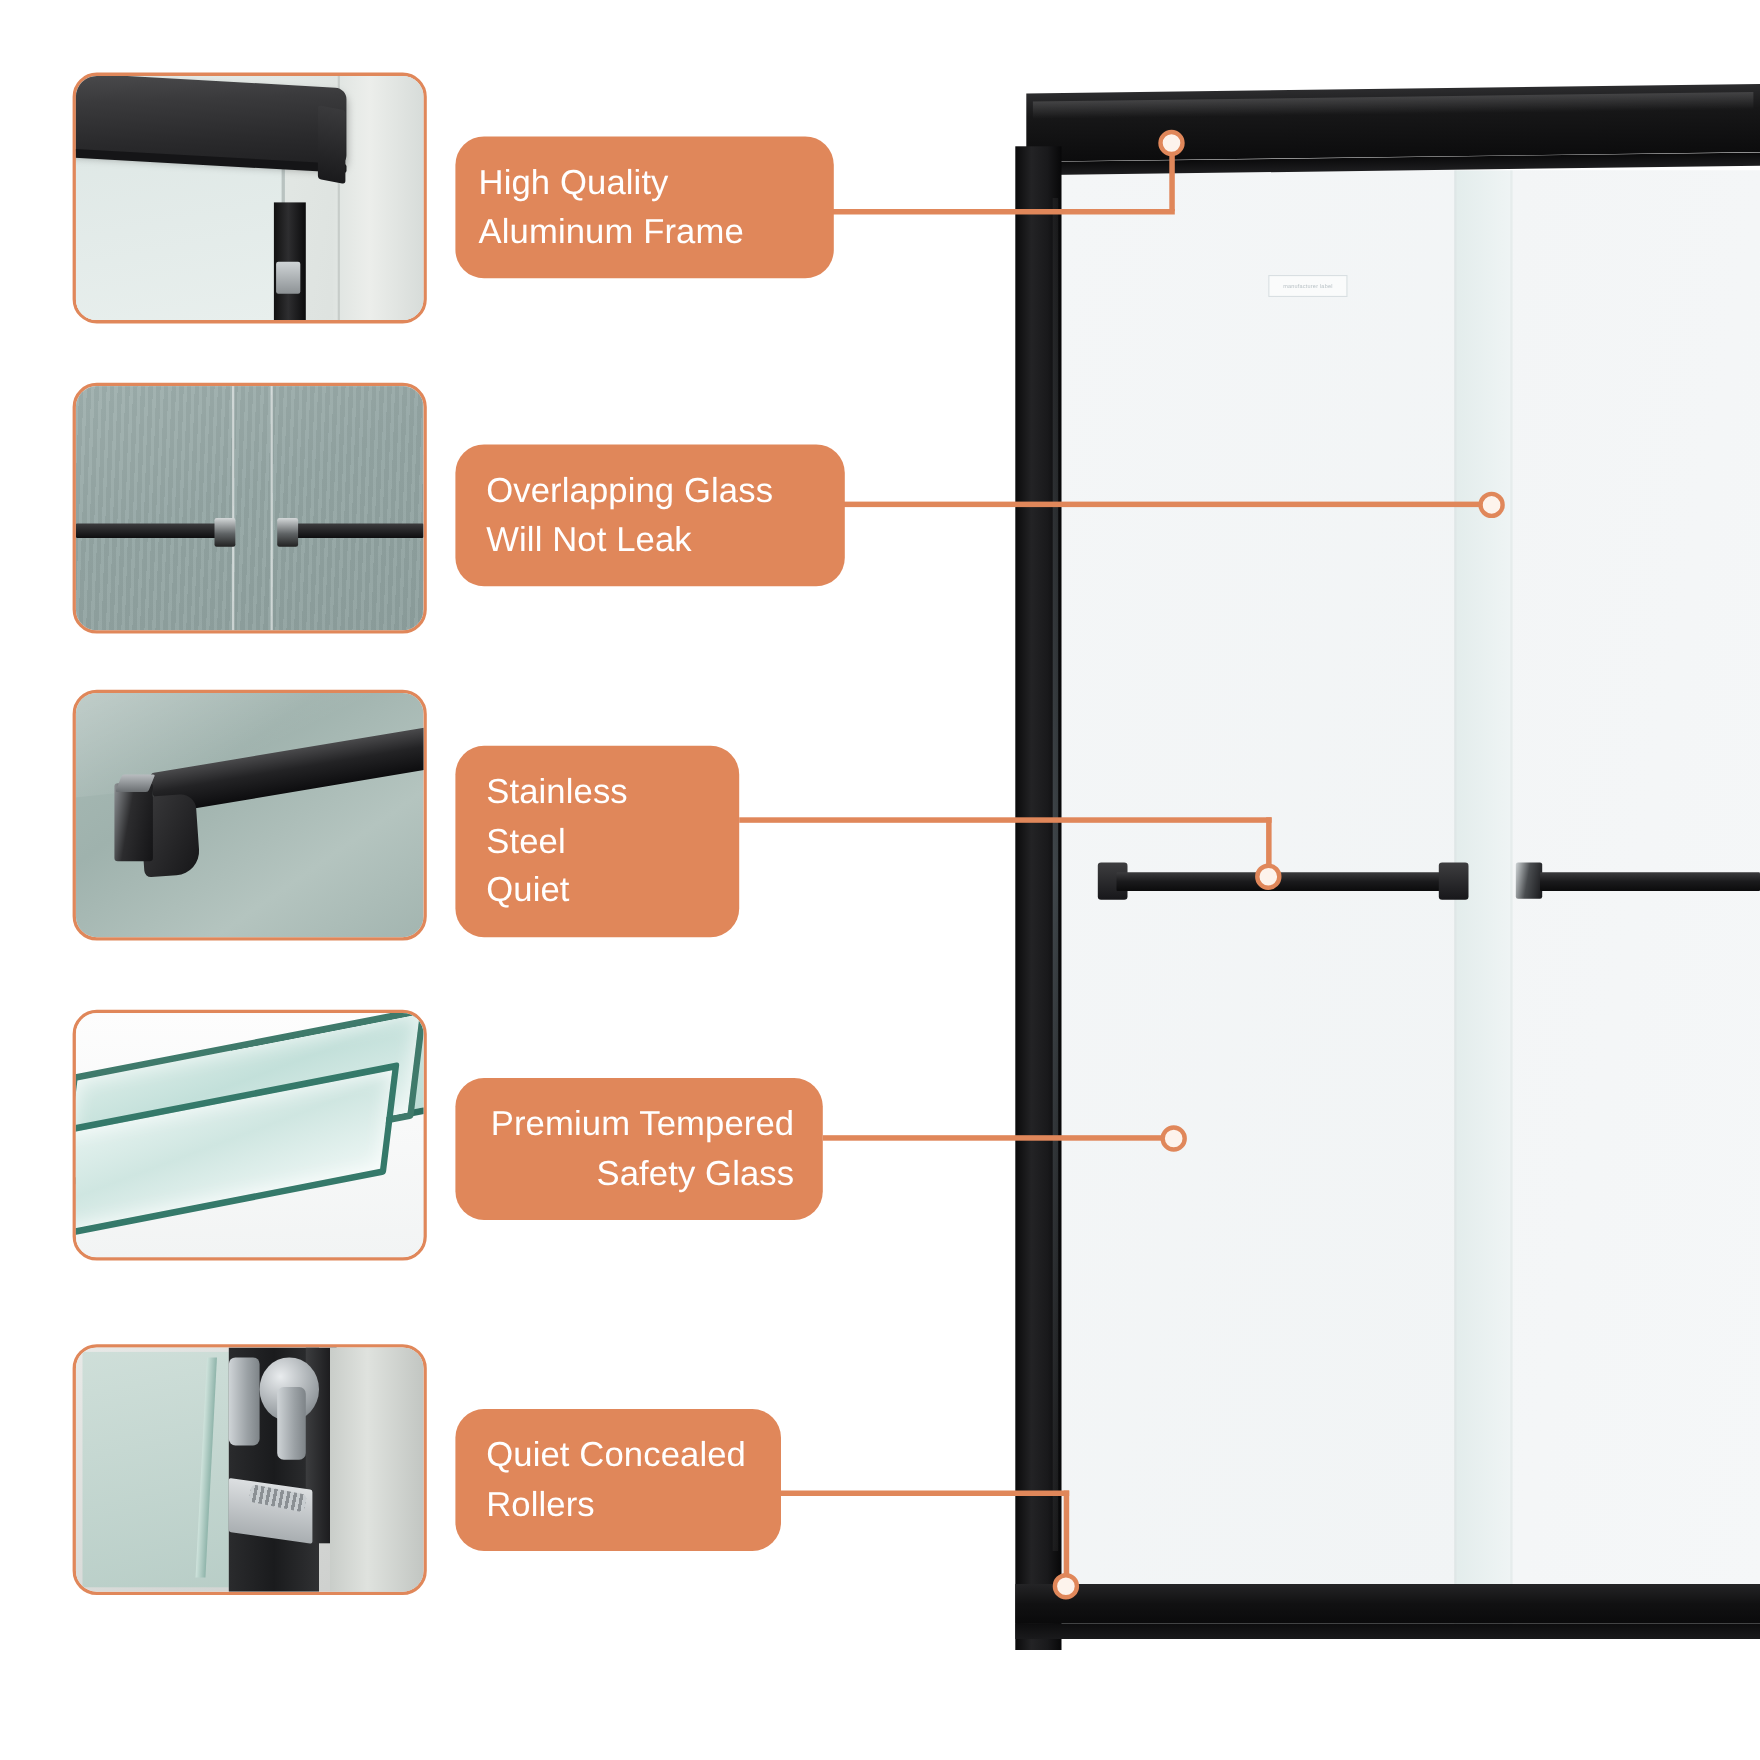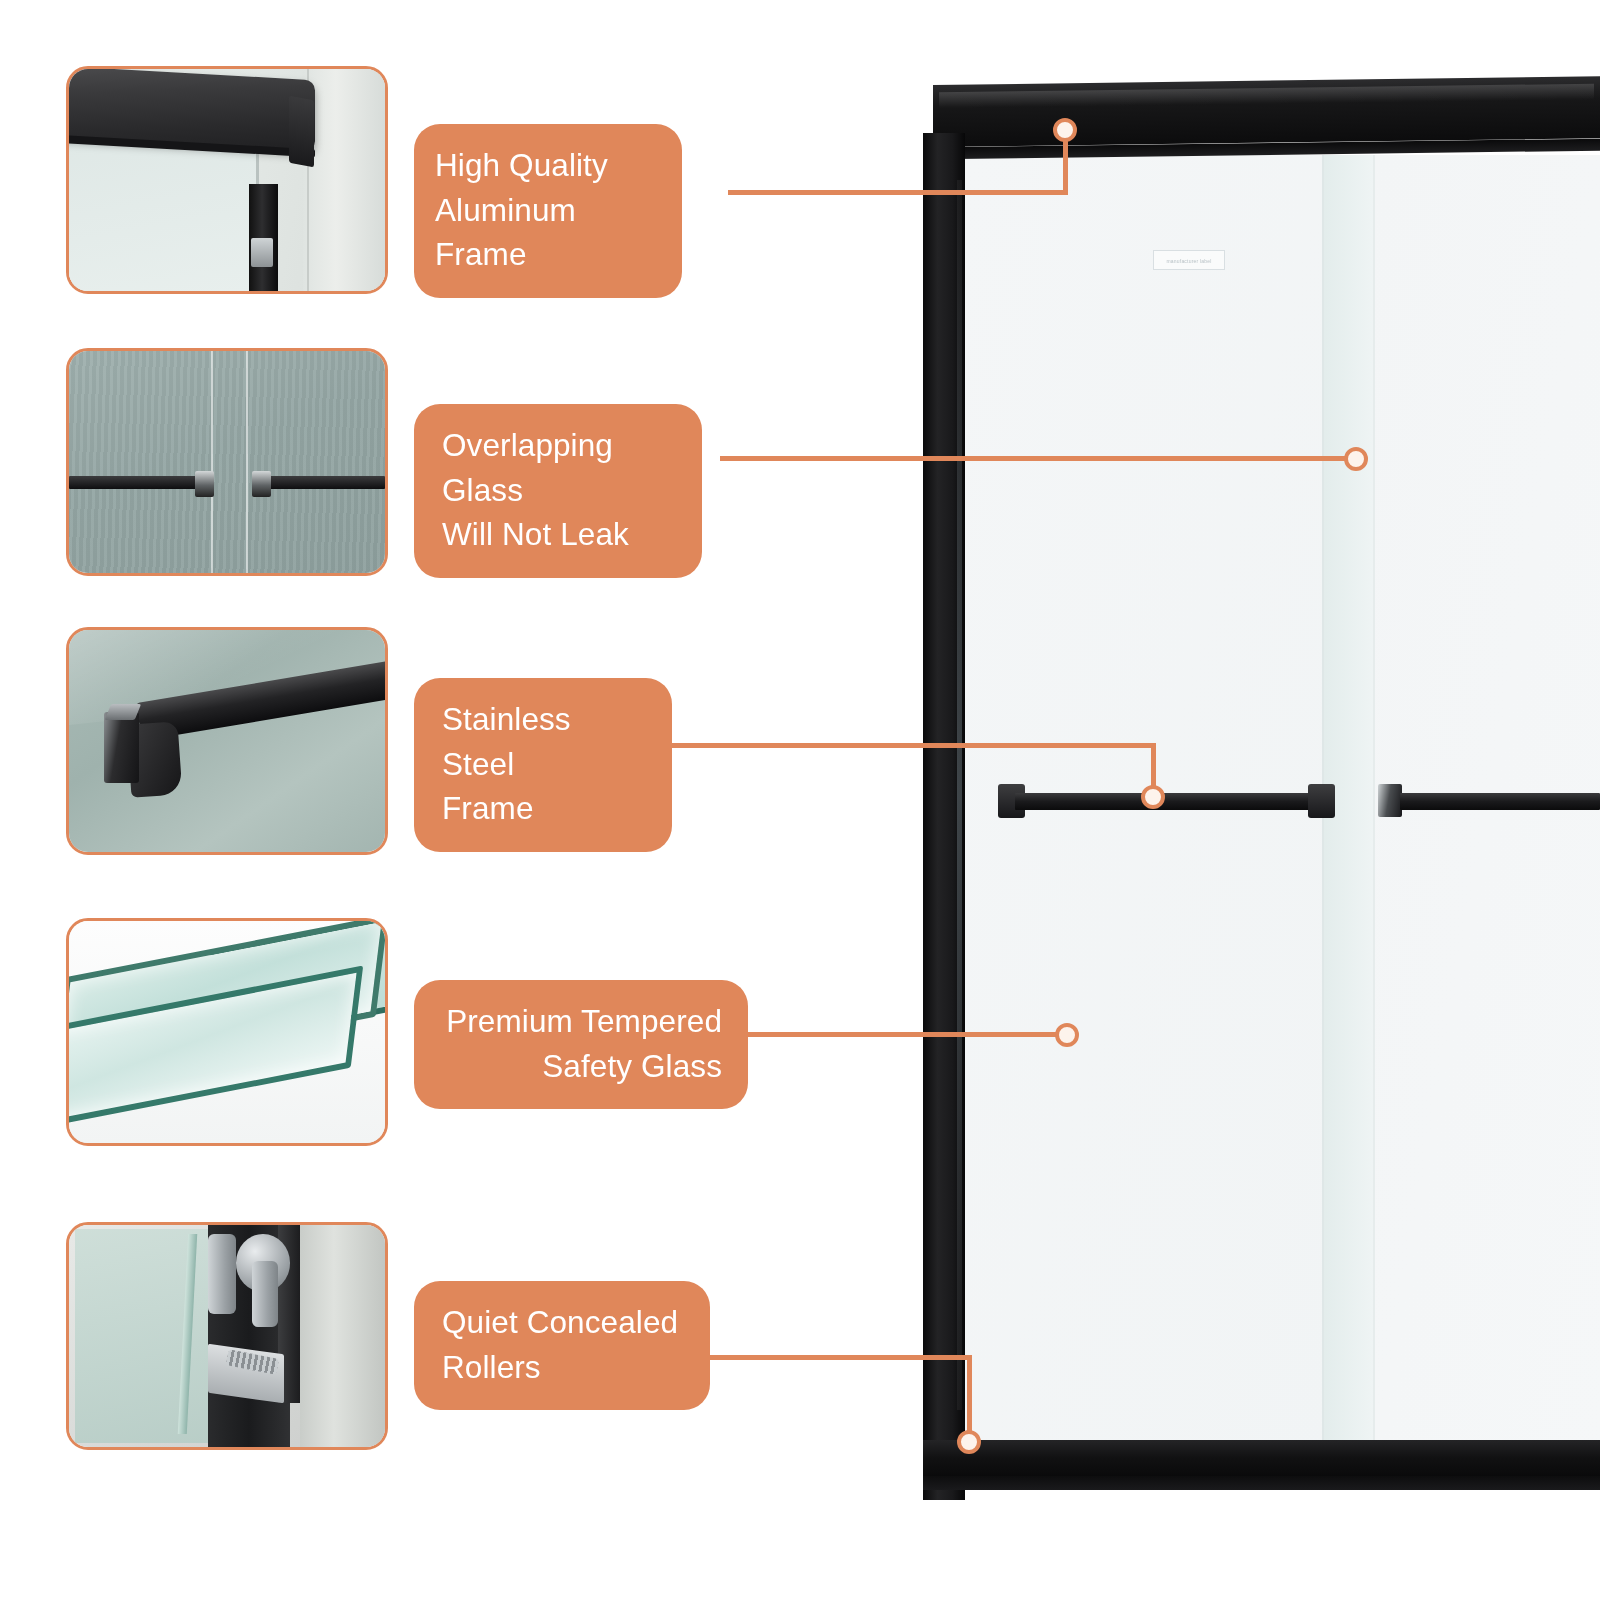--- a/index.html
+++ b/index.html
@@ -278,28 +278,28 @@
   <div class="conn conn-v" style="left:1151px; top:743px; height:52px;"></div>
   <div class="dot" style="left:1141px; top:785px;"></div>
 
   <div class="conn conn-h" style="left:748px; top:1032px; width:318px;"></div>
   <div class="dot" style="left:1055px; top:1023px;"></div>
 
   <div class="conn conn-h" style="left:710px; top:1355px; width:262px;"></div>
   <div class="conn conn-v" style="left:967px; top:1355px; height:85px;"></div>
   <div class="dot" style="left:957px; top:1430px;"></div>
 
-  <div class="pill" style="left:414px; top:124px; width:268px;padding-left:21px;">High Quality
+  <div class="pill" style="left:414px; top:124px; width:344px;padding-left:21px;">High Quality
 Aluminum Frame</div>
 
-  <div class="pill" style="left:414px; top:404px; width:288px;">Overlapping Glass
+  <div class="pill" style="left:414px; top:404px; width:354px;">Overlapping Glass
 Will Not Leak</div>
 
   <div class="pill" style="left:414px; top:678px; width:258px;">Stainless Steel
-Frame</div>
+Quiet</div>
 
   <div class="pill" style="left:414px; top:980px; width:334px;text-align:right;">Premium Tempered
 Safety Glass</div>
 
   <div class="pill" style="left:414px; top:1281px; width:296px;">Quiet Concealed
 Rollers</div>
 
 </div>
 
 </body></html>

